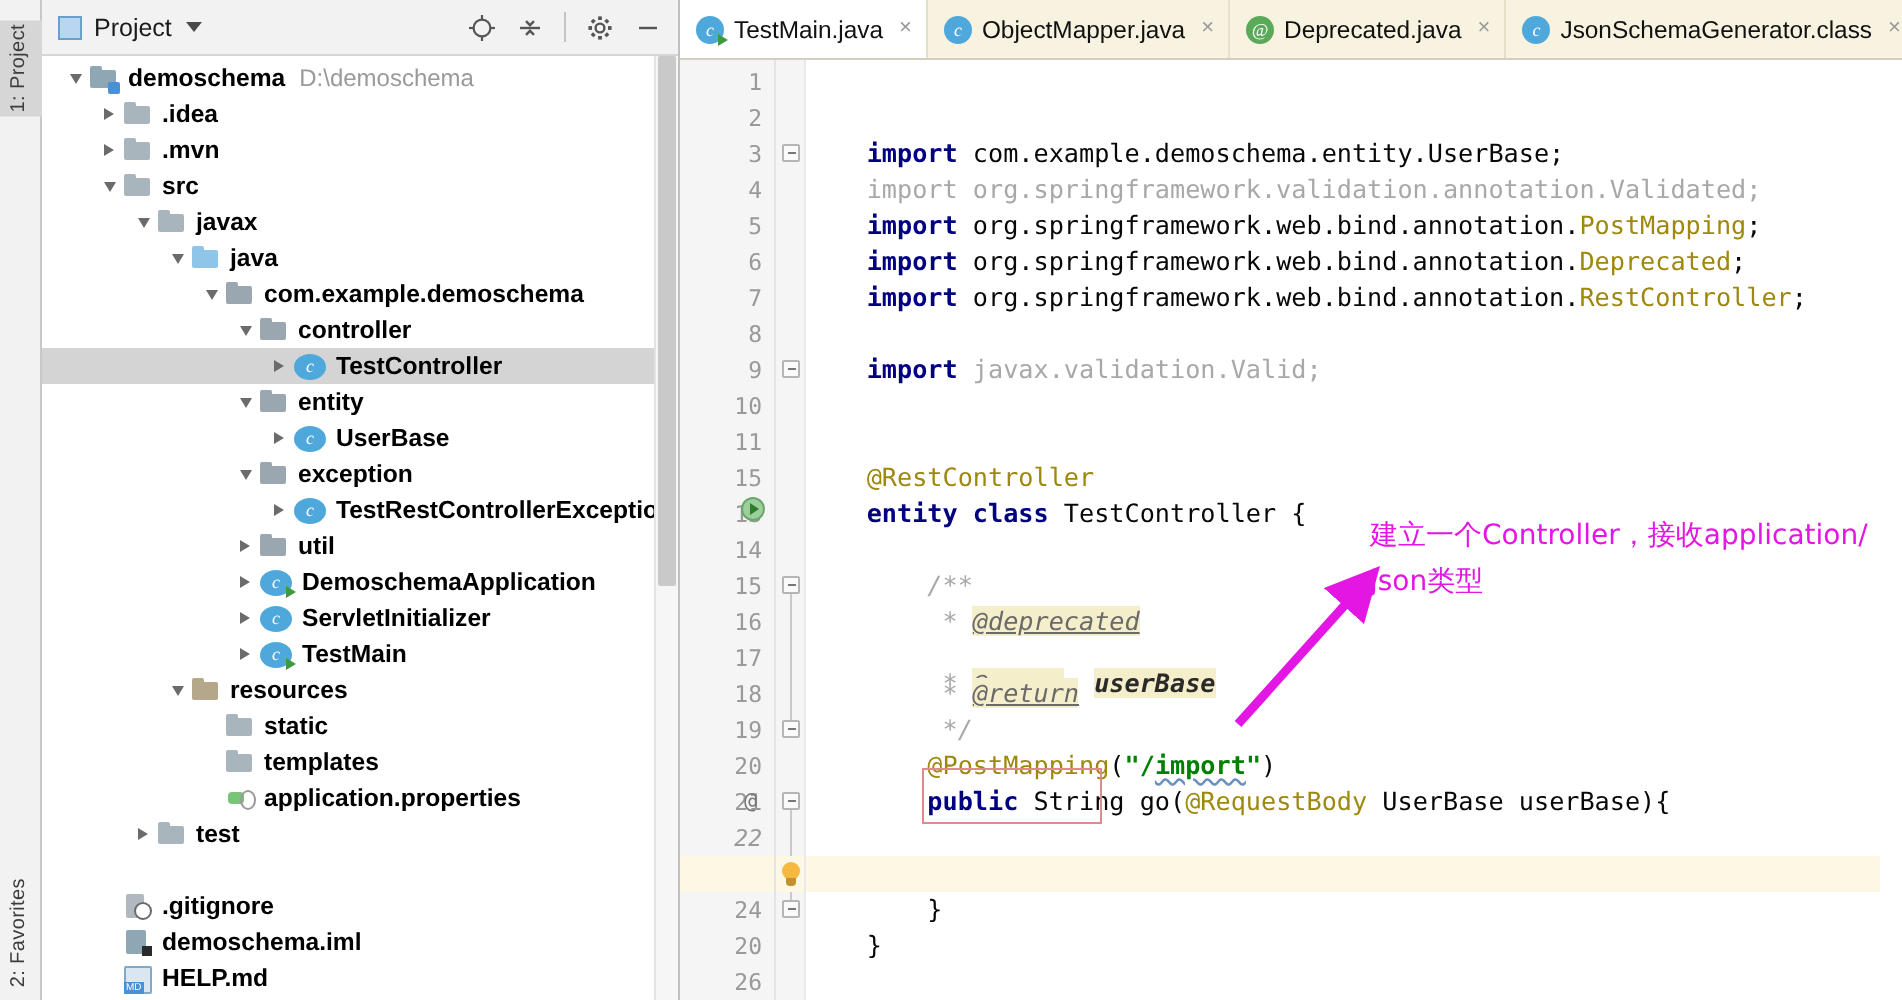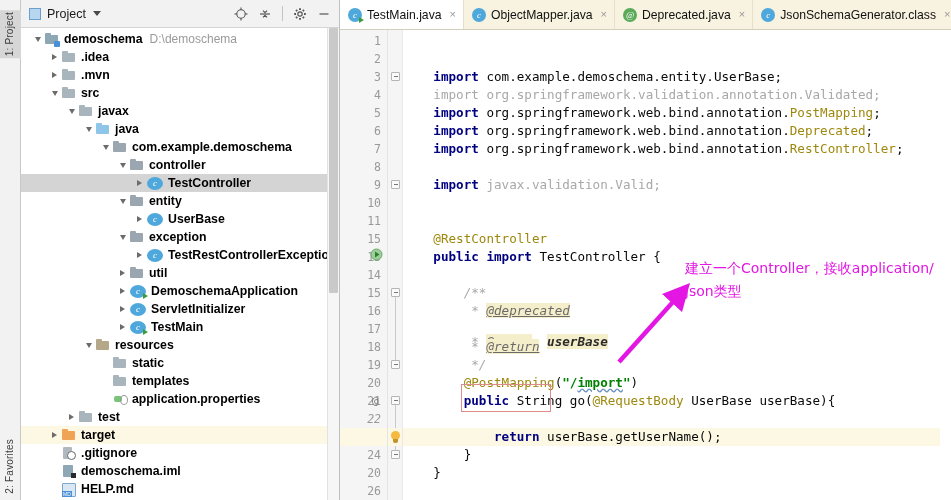--- a/index.html
+++ b/index.html
@@ -514,26 +514,20 @@
           <span style="display: inline-block; width: 23px; flex: 0 0 auto;"></span>
           <span class="arrow none"></span>
           <span class="ico iml"></span>
           <span class="rowlabel">demoschema.iml</span>
         </div>
         <div class="row" style="top: 416px; position: absolute; left: 0px; right: 0px;">
           <span style="display: inline-block; width: 23px; flex: 0 0 auto;"></span>
           <span class="arrow none"></span>
           <span class="ico git"></span>
           <span class="rowlabel">.gitignore</span>
-        </div>
-        <div class="row highlight" style="top: 398px; position: absolute; left: 0px; right: 0px;">
-          <span style="display: inline-block; width: 23px; flex: 0 0 auto;"></span>
-          <span class="arrow arr-r"></span>
-          <span class="ico folder folder-orange"></span>
-          <span class="rowlabel">target</span>
         </div>
         <div class="row" style="top: 380px; position: absolute; left: 0px; right: 0px;">
           <span style="display: inline-block; width: 40px; flex: 0 0 auto;"></span>
           <span class="arrow arr-r"></span>
           <span class="ico folder"></span>
           <span class="rowlabel">test</span>
         </div>
         <div class="row" style="top: 362px; position: absolute; left: 0px; right: 0px;">
           <span style="display: inline-block; width: 74px; flex: 0 0 auto;"></span>
           <span class="arrow none"></span>
@@ -750,31 +744,30 @@
           <div class="codeline" style="top: 38px;"><span>    </span><span class="kw">import</span><span> com.example.demoschema.entity.UserBase;</span></div>
           <div class="codeline" style="top: 56px;"><span>    </span><span class="gray">import org.springframework.validation.annotation.Validated;</span></div>
           <div class="codeline" style="top: 74px;"><span>    </span><span class="kw">import</span><span> org.springframework.web.bind.annotation.</span><span class="ann">PostMapping</span><span>;</span></div>
           <div class="codeline" style="top: 92px;"><span>    </span><span class="kw">import</span><span> org.springframework.web.bind.annotation.</span><span class="ann">Deprecated</span><span>;</span></div>
           <div class="codeline" style="top: 110px;"><span>    </span><span class="kw">import</span><span> org.springframework.web.bind.annotation.</span><span class="ann">RestController</span><span>;</span></div>
           <div class="codeline" style="top: 128px;"></div>
           <div class="codeline" style="top: 146px;"><span>    </span><span class="kw">import</span><span class="gray"> javax.validation.Valid;</span></div>
           <div class="codeline" style="top: 164px;"></div>
           <div class="codeline" style="top: 182px;"></div>
           <div class="codeline" style="top: 200px;"><span>    </span><span class="ann">@RestController</span></div>
-          <div class="codeline" style="top: 218px;"><span>    </span><span class="kw">public import</span><span> TestController {</span></div>
+          <div class="codeline" style="top: 218px;"><span>    </span><span class="kw">entity class</span><span> TestController {</span></div>
           <div class="codeline" style="top: 236px;"></div>
           <div class="codeline" style="top: 254px;"><span>        </span><span class="cmt">/**</span></div>
           <div class="codeline" style="top: 272px;"><span class="cmt">         * </span><span class="jdoc-tag">@deprecated</span></div>
           <div class="codeline" style="top: 303px;"><span class="cmt">         * </span><span class="jdoc-tag">@param</span><span>  </span><span class="jdoc-param">userBase</span></div>
           <div class="codeline" style="top: 308px;"><span class="cmt">         * </span><span class="jdoc-tag">@return</span></div>
           <div class="codeline" style="top: 326px;"><span class="cmt">         */</span></div>
           <div class="codeline" style="top: 344px;"><span>        </span><span class="ann">@PostMapping</span><span>(</span><span class="str">"/<span class="typo">import</span>"</span><span>)</span></div>
           <div class="codeline" style="top: 362px;"><span>        </span><span class="kw">public</span><span> String go(</span><span class="ann">@RequestBody</span><span> UserBase userBase){</span></div>
           <div class="codeline" style="top: 380px;"></div>
-          <div class="codeline" style="top: 398px;"><span>            </span><span class="kw">return</span><span> userBase.getUserName();</span></div>
           <div class="codeline" style="top: 416px;"><span>        }</span></div>
           <div class="codeline" style="top: 434px;"><span>    }</span></div>
           <div class="codeline" style="top: 452px;"></div>
           <div class="redbox" style="left: 58px; top: 354px; width: 90px; height: 28px;"></div>
         </div>
       <div class="rscroll"></div>
     </div>
   </div>
 
   <svg class="annot-svg">

